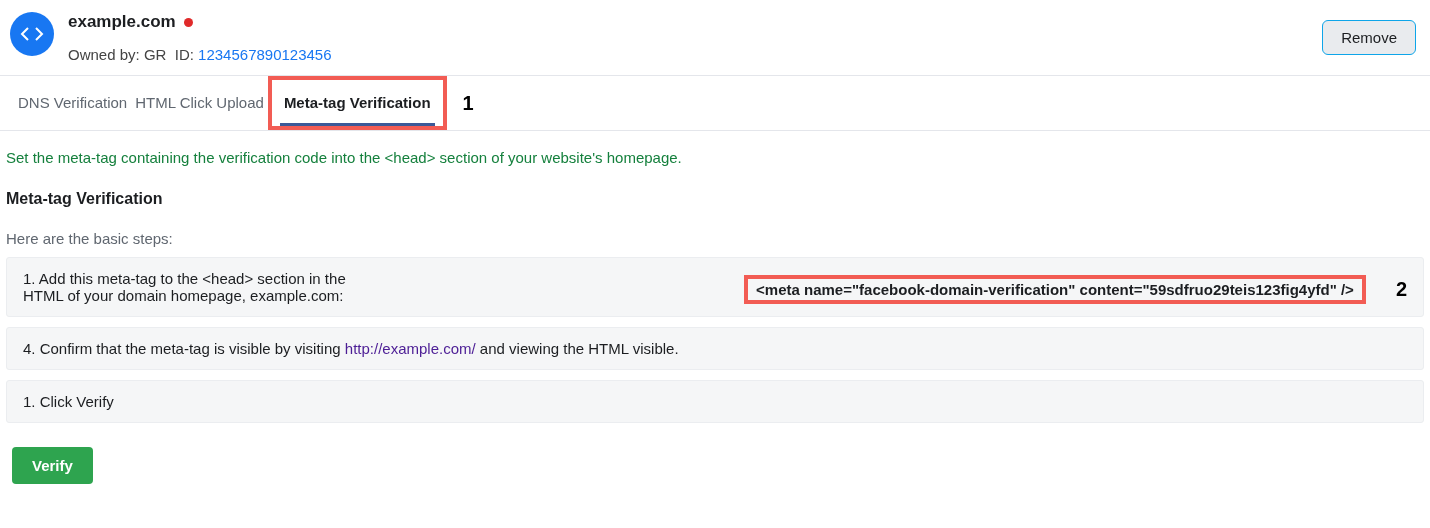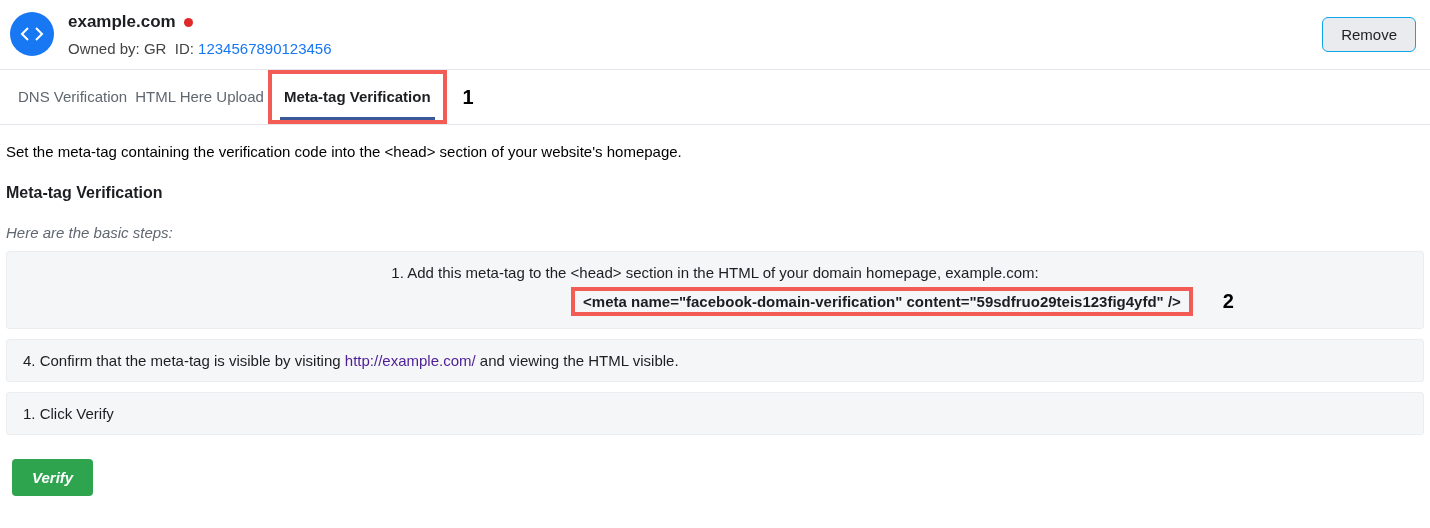--- a/index.html
+++ b/index.html
@@ -19,60 +19,60 @@
   }
   .header-left { display: flex; align-items: flex-start; gap: 14px; }
   .domain-icon {
     width: 44px; height: 44px; border-radius: 50%;
     background: #1877f2; display: flex; align-items: center; justify-content: center;
     color: #fff; flex-shrink: 0;
   }
   .domain-icon svg { width: 24px; height: 24px; stroke: #fff; stroke-width: 2; fill: none; }
   .domain-line1 { display: flex; align-items: center; gap: 8px; font-size: 17px; font-weight: 700; }
   .status-dot { width: 9px; height: 9px; border-radius: 50%; background: #e02a2a; display: inline-block; }
-  .domain-line2 { font-size: 15px; color: #444; margin-top: 8px; }
+  .domain-line2 { font-size: 15px; color: #444; margin-top: 14px; }
   .id-link { color: #1877f2; text-decoration: none; }
   .remove-btn {
     background: #e9ebee; border: 1px solid #0ea5e9; border-radius: 6px;
     padding: 8px 18px; font-size: 15px; color: #1c1e21; cursor: pointer;
   }
   .tabs {
     display: flex; align-items: center; 
     padding: 0 14px; border-bottom: 1px solid #e4e6eb;
   }
   .tab {
     padding: 14px 4px 12px 4px; font-size: 15px; color: #606770; cursor: pointer;
     border-bottom: 3px solid transparent; position: relative;
   }
   .tab.active { color: #1c1e21; font-weight: 700; border-bottom-color: #3b5998; }
   .tab-callout-box {
     border: 4px solid #f25c54;
     padding: 0 8px;
   }
   .callout-num { font-size: 20px; font-weight: 800; color: #000; margin-left: 16px; }
   .content { padding: 18px 6px 10px 6px; }
-  .instr { color: #000000; font-size: 15px; }
+  .instr { color: #15803d; font-size: 15px; }
   .section-title { font-size: 16px; font-weight: 700; margin-top: 24px; color: #1c1e21; }
-  .substeps { color: #606770; font-size: 15px; margin-top: 22px; font-style: italic; }
+  .substeps { color: #606770; font-size: 15px; margin-top: 22px; }
   .step-block {
     background: #f5f6f7; border: 1px solid #ebedf0; border-radius: 3px;
     padding: 12px 16px; margin-top: 10px; font-size: 15px; color: #1c1e21;
   }
   .step-block .link { color: #4c1d95; text-decoration: none; }
-  .step1-inner { display: flex; flex-direction: column; align-items: center; gap: 6px; }
+  .step1-inner { display: flex; flex-direction: row; align-items: flex-end; gap: 6px; }
   .code-row { display: flex; align-items: center; gap: 14px; margin-left: 375px; }
   .code-box {
     border: 4px solid #f25c54; padding: 2px 8px;
     font-family: inherit; font-size: 15px; font-weight: 700; color: #1c1e21;
     white-space: nowrap;
   }
   .verify-btn {
     margin-top: 24px; margin-left: 6px;
     background: #2ea44f; color: #fff; border: none; border-radius: 4px;
-    padding: 10px 20px; font-size: 15px; font-weight: 600; cursor: pointer; font-style: italic;
+    padding: 10px 20px; font-size: 15px; font-weight: 600; cursor: pointer;
   }
 </style>
 </head>
 <body>
 
 <div class="header">
   <div class="header-left">
     <div class="domain-icon">
       <svg viewBox="0 0 24 24">
           <polyline points="16 18 22 12 16 6"></polyline>
@@ -89,21 +89,21 @@
         <span>GR</span>&nbsp;&nbsp;<span>ID:</span>
         <a href="#" class="id-link">1234567890123456</a>
       </div>
     </div>
   </div>
   <button class="remove-btn">Remove</button>
 </div>
 
 <div class="tabs">
   <div class="tab">DNS Verification</div>
-  <div class="tab">HTML Here Upload</div>
+  <div class="tab">HTML Click Upload</div>
   <div class="tab-callout-box">
     <div class="tab active">Meta-tag Verification</div>
   </div>
   <span class="callout-num">1</span>
 </div>
 
 <div class="content">
   <div class="instr">Set the meta-tag containing the verification code into the &lt;head&gt; section of your website's homepage.</div>
   <div class="section-title">Meta-tag Verification</div>
   <div class="substeps">Here are the basic steps:</div>

